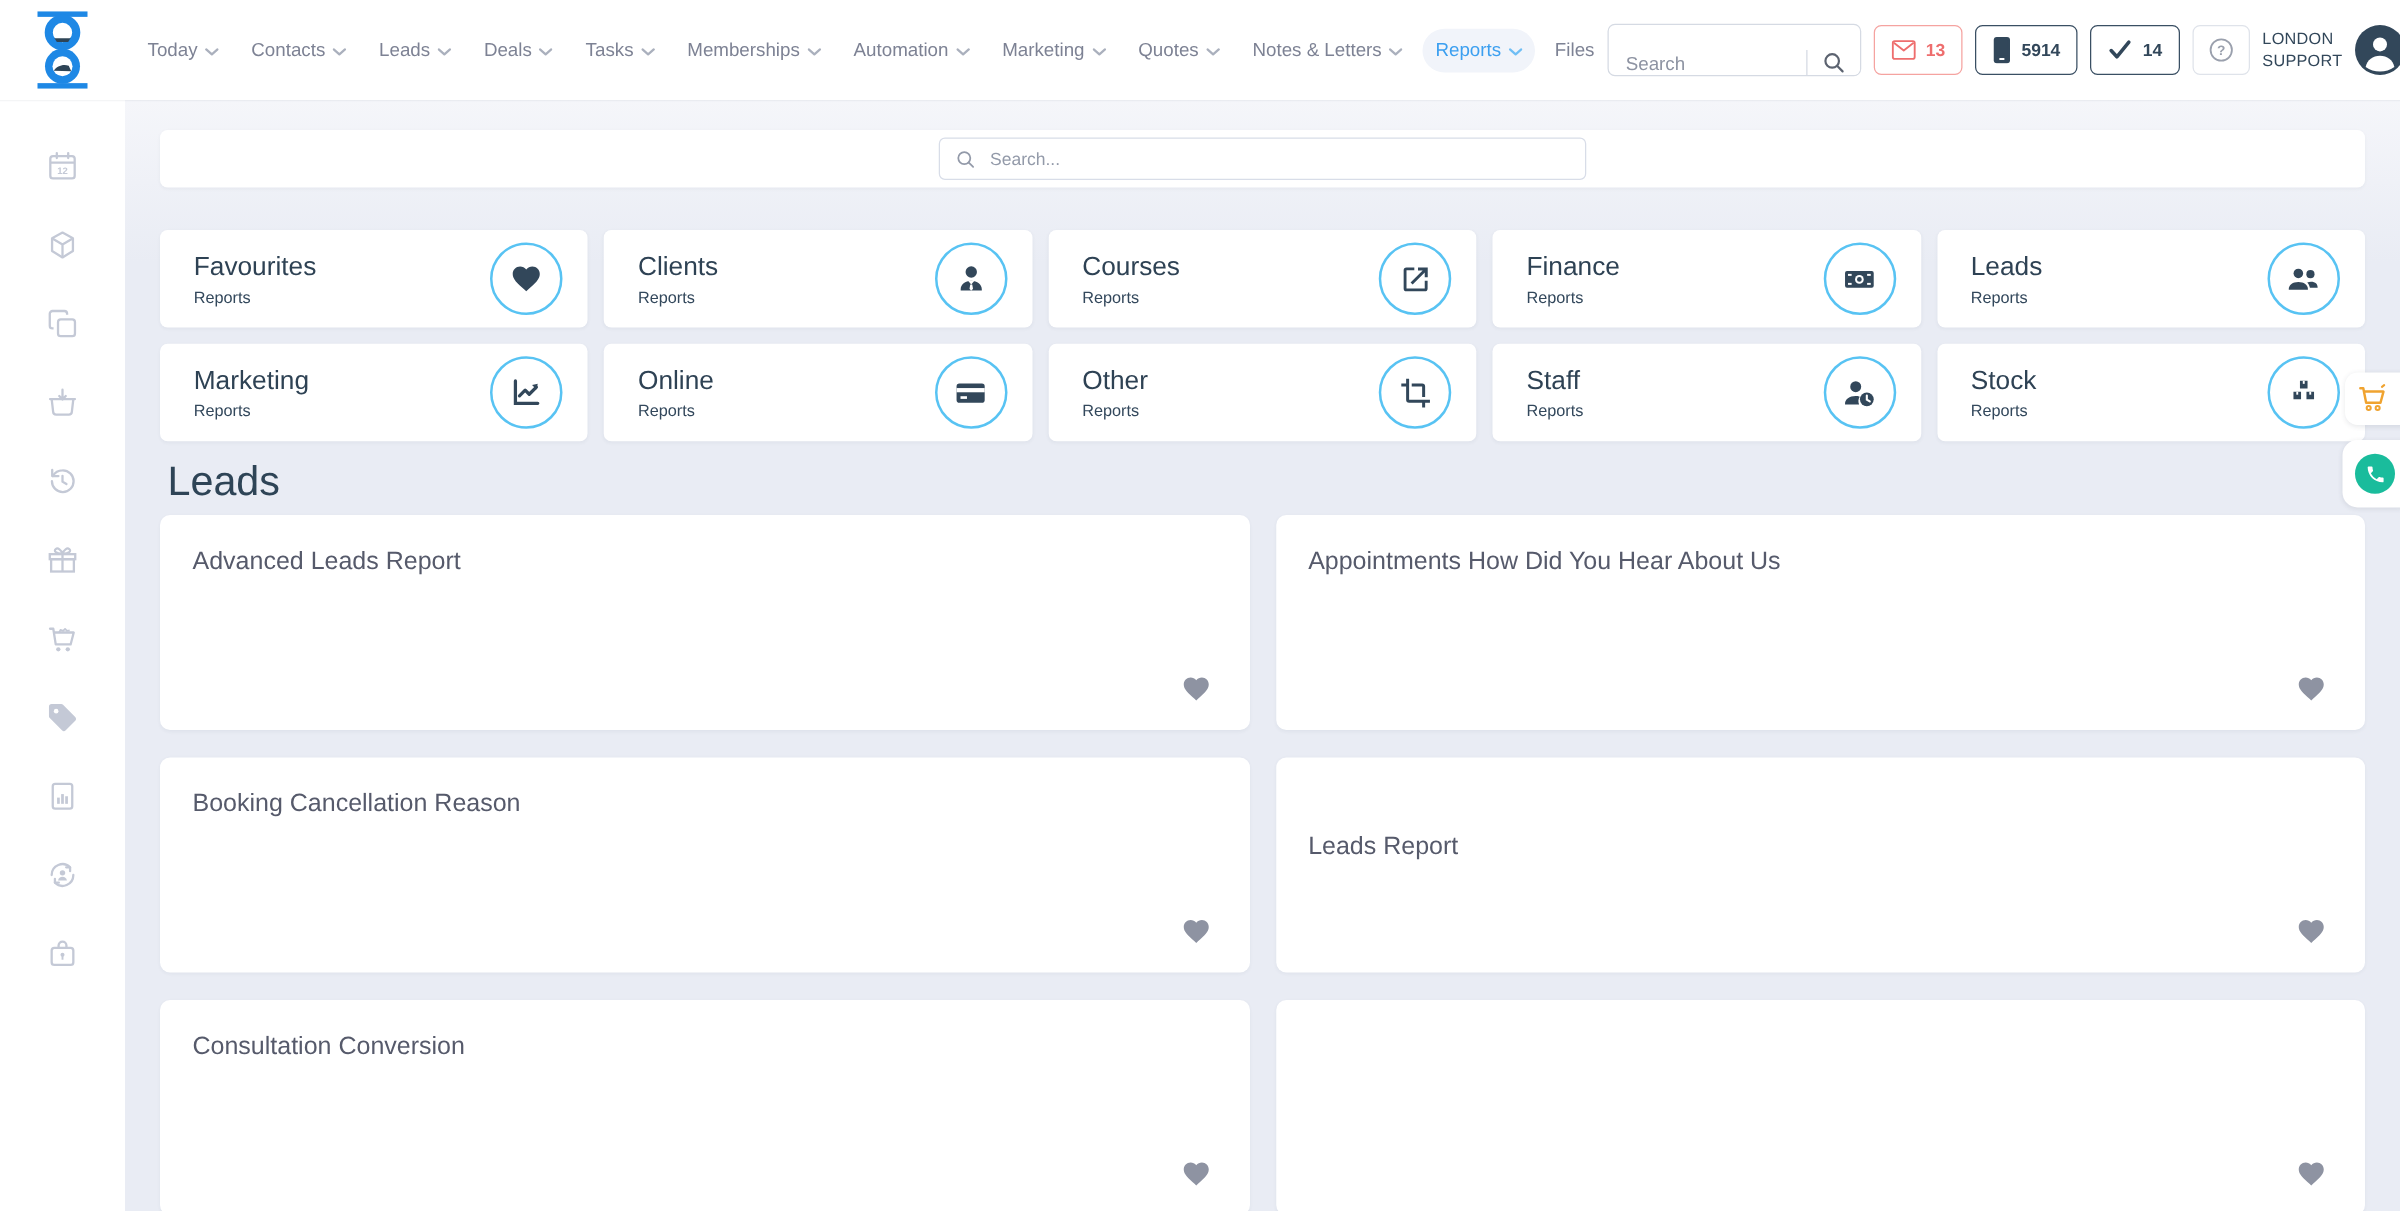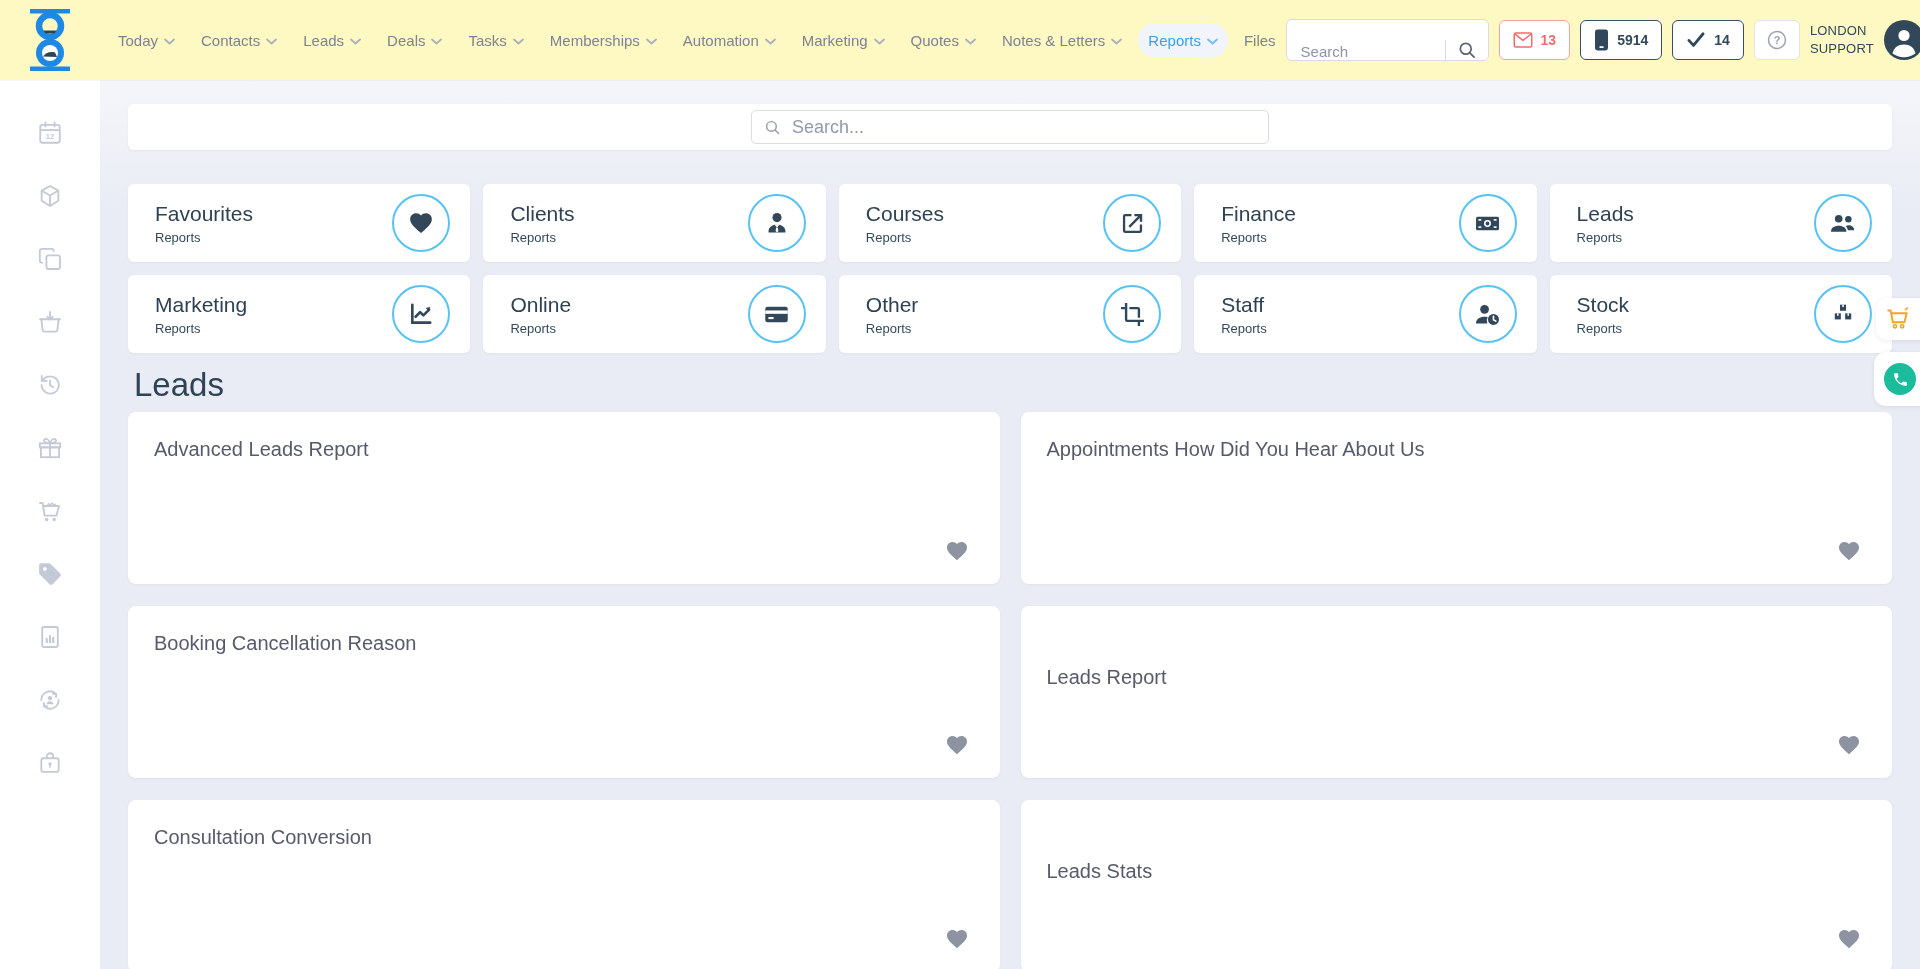--- a/index.html
+++ b/index.html
@@ -4,21 +4,21 @@
 <style>
   html,body{margin:0;padding:0;}
   body{
     width:1920px;height:969px;overflow:hidden;
     font-family:"Liberation Sans","DejaVu Sans",sans-serif;
     background:#e9ecf4;position:relative;
   }
   
   .header{
     position:absolute;top:0;left:0;width:1920px;height:80px;
-    background:#fef9c3;display:flex;align-items:center;z-index:30;
+    background:#ffffff;display:flex;align-items:center;z-index:30;
     box-shadow:0 1px 0 rgba(40,50,70,.05);
   }
   .logo-box{width:100px;height:80px;display:flex;align-items:center;justify-content:center;flex:0 0 auto;cursor:pointer;}
   .nav{display:flex;align-items:center;gap:6px;margin-left:8px;}
   .nav-item{
     display:flex;align-items:center;gap:6px;padding:9px 10px;border-radius:20px;
     font-size:15px;font-weight:500;color:#7d8294;cursor:pointer;white-space:nowrap;
   }
   .nav-item.active{background:#f1f4fa;color:#3b9ff0;}
   .nav-item.active .chev polyline{stroke:#6fbef5;}
@@ -65,21 +65,21 @@
   }
   .search-card{
     background:#fff;border-radius:6px;height:46px;display:flex;align-items:center;justify-content:center;
     box-shadow:0 1px 3px rgba(40,50,70,.05);
   }
   .content-search{
     display:flex;align-items:center;gap:9px;width:518px;height:34px;
     border:1px solid #d8dde8;border-radius:5px;padding:0 12px;box-sizing:border-box;background:#fff;
   }
   .content-search input{
-    border:none;outline:none;flex:1;font-size:18px;color:#4a5160;background:transparent;
+    border:none;outline:none;flex:1;font-size:14px;color:#4a5160;background:transparent;
     font-family:"Liberation Sans",sans-serif;
   }
   .content-search input::placeholder{color:#939aa9;}
   
   .cat-grid{
     margin-top:34px;display:grid;grid-template-columns:repeat(5,1fr);gap:13px;
   }
   .cat-card{
     background:#fff;border-radius:6px;height:78px;display:flex;align-items:center;
     box-shadow:0 1px 3px rgba(40,50,70,.05);cursor:pointer;
@@ -554,21 +554,20 @@
     <div class="rep-card">
       <div class="rep-title">Consultation Conversion</div>
       <button class="heart-btn">
         <svg width="24" height="24" viewBox="0 0 24 24">
             <path d="M12 21.3l-1.4-1.3C5.4 15.4 2 12.3 2 8.5 2 5.4 4.4 3 7.5 3c1.7 0 3.4.8 4.5 2.1C13.1 3.8 14.8 3 16.5 3 19.6 3 22 5.4 22 8.5c0 3.8-3.4 6.9-8.6 11.5L12 21.3z" fill="#8e93a2"></path>
           </svg>
       </button>
     </div>
 
     <div class="rep-card offset-title">
-      <div class="rep-title">Leads Stats</div>
       <button class="heart-btn">
         <svg width="24" height="24" viewBox="0 0 24 24">
             <path d="M12 21.3l-1.4-1.3C5.4 15.4 2 12.3 2 8.5 2 5.4 4.4 3 7.5 3c1.7 0 3.4.8 4.5 2.1C13.1 3.8 14.8 3 16.5 3 19.6 3 22 5.4 22 8.5c0 3.8-3.4 6.9-8.6 11.5L12 21.3z" fill="#8e93a2"></path>
           </svg>
       </button>
     </div>
   </div>
 </div>
 
 <div class="float-cart">

